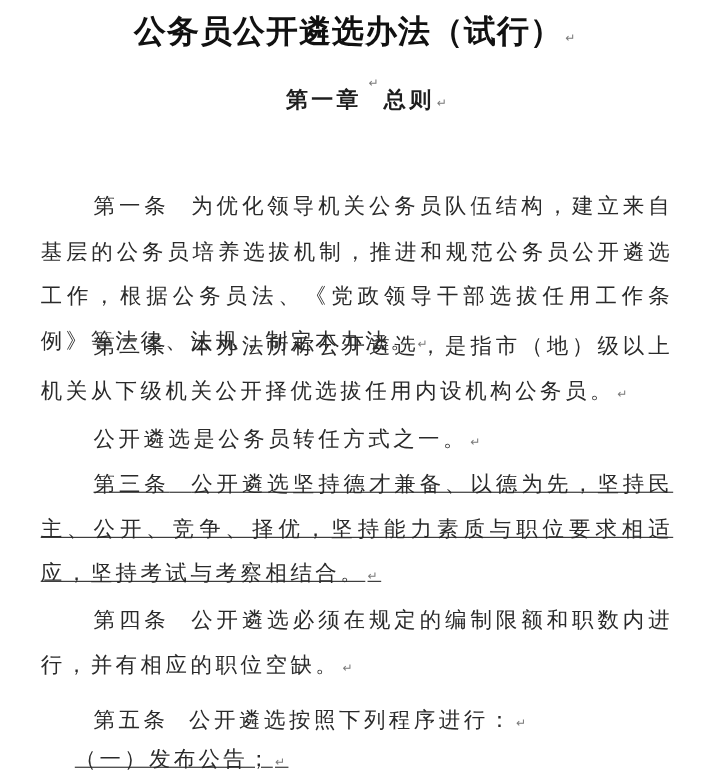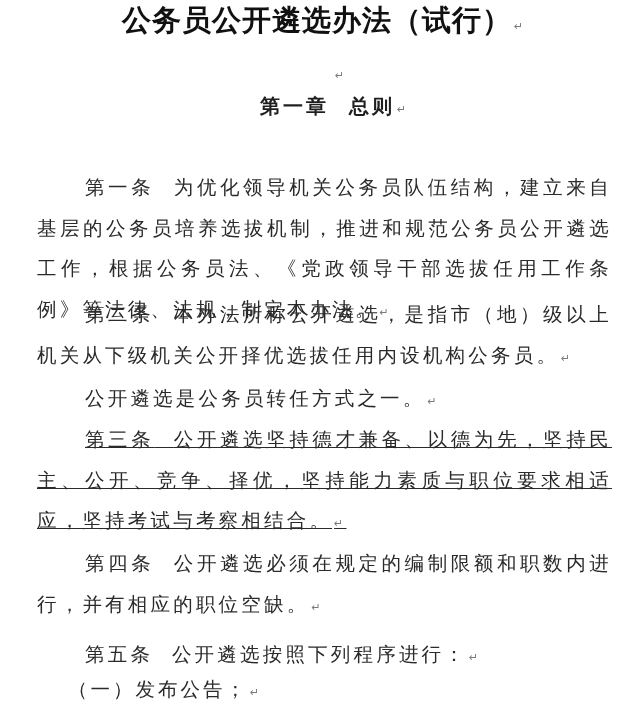--- a/index.html
+++ b/index.html
@@ -24,21 +24,21 @@
     }
     .title {
       position: absolute;
       left: 0;
       top: 2px;
       width: 640px;
       text-align: center;
       font-family: "DejaVu Serif", "Liberation Serif", serif;
       font-weight: bold;
       font-size: 29px;
-      line-height: 36px;
+      line-height: 53px;
       color: #111111;
       letter-spacing: 1px;
     }
     .title .inner {
       display: inline-block;
       padding-left: 6px;
     }
     .mark {
       font-family: "DejaVu Sans", sans-serif;
       font-weight: normal;
@@ -49,21 +49,21 @@
     }
     .empty-para {
       position: absolute;
       left: 333px;
       top: 66px;
       line-height: 16px;
     }
     .chapter {
       position: absolute;
       left: 260px;
-      top: 90px;
+      top: 74px;
       font-size: 20px;
       line-height: 32px;
       font-weight: bold;
       color: #1e1e1e;
       letter-spacing: 3px;
       white-space: pre;
     }
     .para {
       position: absolute;
       left: 37px;
@@ -122,17 +122,17 @@
   </div>
 
   <div class="para" style="top:544px;">
     <span class="lbl">第四条</span><span class="lbl">  </span><span>公开遴选必须在规定的编制限额和职数内进行，并有相应的职位空缺。</span><span class="mark">↵</span>
   </div>
 
   <div class="para" style="top:603px;margin-top:32px;">
     <span class="lbl">第五条</span><span class="lbl">  </span><span>公开遴选按照下列程序进行：</span><span class="mark">↵</span>
   </div>
 
-  <div class="item" style="top:670px;">
+  <div class="item" style="top:670px;text-decoration:underline;">
     <span>（一）发布公告；</span><span class="mark">↵</span>
   </div>
 
 </div>
 
 </body></html>

